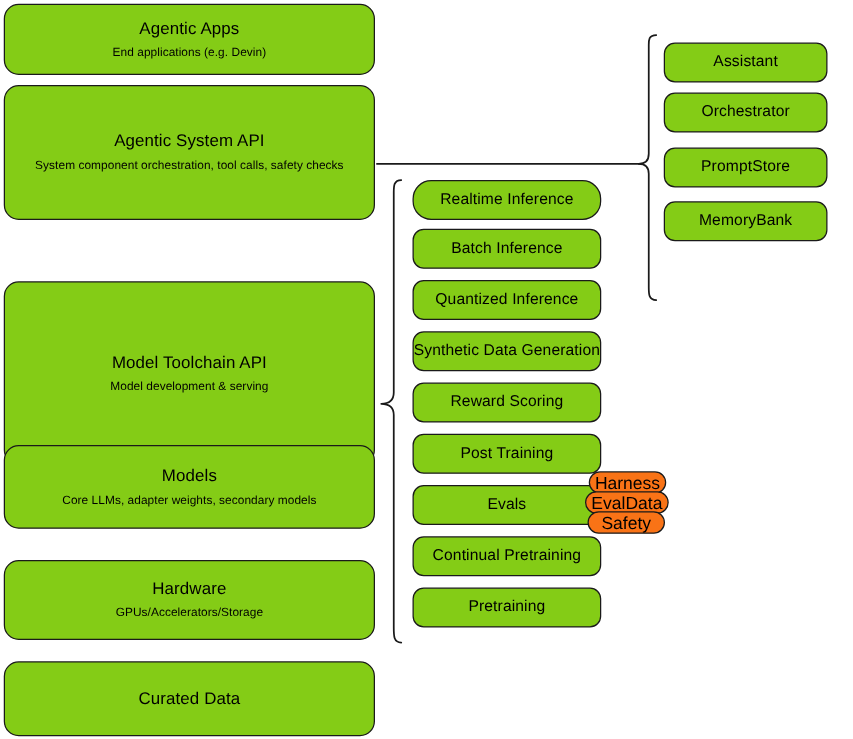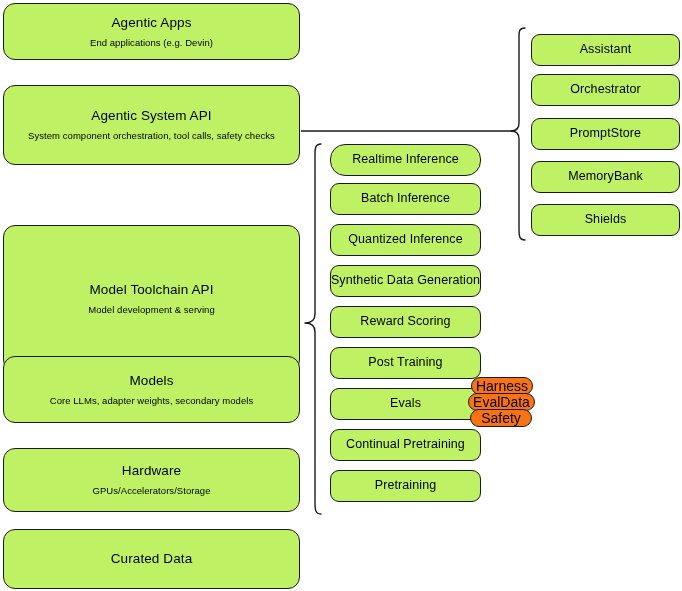--- a/index.html
+++ b/index.html
@@ -13,21 +13,21 @@
     width:682px;
     height:591px;
     background:#ffffff;
     overflow:hidden;
   }
 
   
   .node{
     position:absolute;
     box-sizing:border-box;
-    background:#bef264;
+    background:#84cc16;
     border:1.4px solid #1a1a1a;
     border-radius:12px;
     display:flex;
     flex-direction:column;
     align-items:center;
     justify-content:center;
     text-align:center;
     color:#000000;
     line-height:1.25;
   }
@@ -48,21 +48,21 @@
 
   
   .pillbox{
     height:32px;
     border-radius:9px;
     border:1.3px solid #1a1a1a;
   }
   .pillbox .title{ font-size:12.5px; font-weight:400; }
 
   .mid{ left:330px; width:151px; }
-  .right{ left:531px; width:149px; }
+  .right{ left:531px; width:131px; }
 
   
   .badge{
     position:absolute;
     box-sizing:border-box;
     background:#f97316;
     border:1.3px solid #1a1a1a;
     border-radius:999px;
     display:flex;
     align-items:center;
@@ -82,21 +82,21 @@
 </head>
 <body>
 
 <div id="canvas">
 
   <div class="node layer" style="top:3px;height:57px;">
     <span class="title">Agentic Apps</span>
     <span class="subtitle">End applications (e.g. Devin)</span>
   </div>
 
-  <div class="node layer" style="top:85px;height:80px;">
+  <div class="node layer" style="top:68px;height:108px;">
     <span class="title">Agentic System API</span>
     <span class="subtitle">System component orchestration, tool calls, safety checks</span>
   </div>
 
   <div class="node layer" style="top:225px;height:147px;">
     <span class="title">Model Toolchain API</span>
     <span class="subtitle">Model development &amp; serving</span>
   </div>
 
   <div class="node layer" style="top:356px;height:67px;">
@@ -129,23 +129,20 @@
     <span class="title">Assistant</span>
   </div>
   <div class="node pillbox right" style="top:74px;">
     <span class="title">Orchestrator</span>
   </div>
   <div class="node pillbox right" style="top:118px;">
     <span class="title">PromptStore</span>
   </div>
   <div class="node pillbox right" style="top:161px;">
     <span class="title">MemoryBank</span>
-  </div>
-  <div class="node pillbox right" style="top:204px;">
-    <span class="title">Shields</span>
   </div>
 
   <div class="brace" style="left:303px;top:142px;width:20px;height:374px;">
     <svg width="20" height="374" viewBox="0 0 20 374" fill="none">
       <path d="M18 2 C12 2 12 7 12 12 L12 172 C12 179 8 181 2 181 C8 181 12 183 12 190 L12 360 C12 367 12 372 18 372" stroke="#1a1a1a" stroke-width="1.4" fill="none" stroke-linecap="round" stroke-linejoin="round"></path>
     </svg>
   </div>
 
   <div class="node pillbox mid" style="top:144px;border-radius:15px;">
     <span class="title">Realtime Inference</span>

